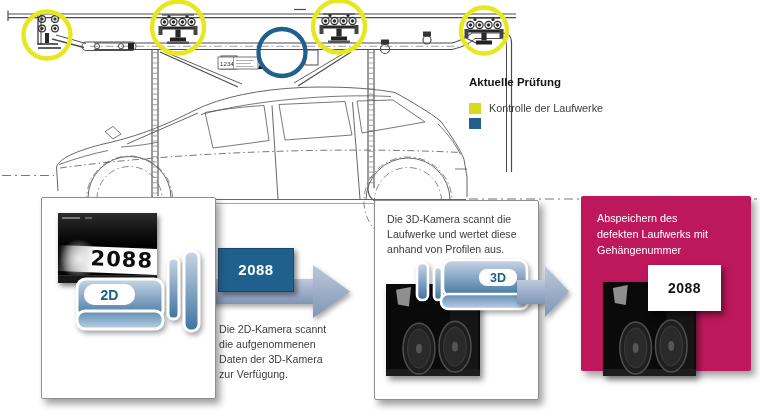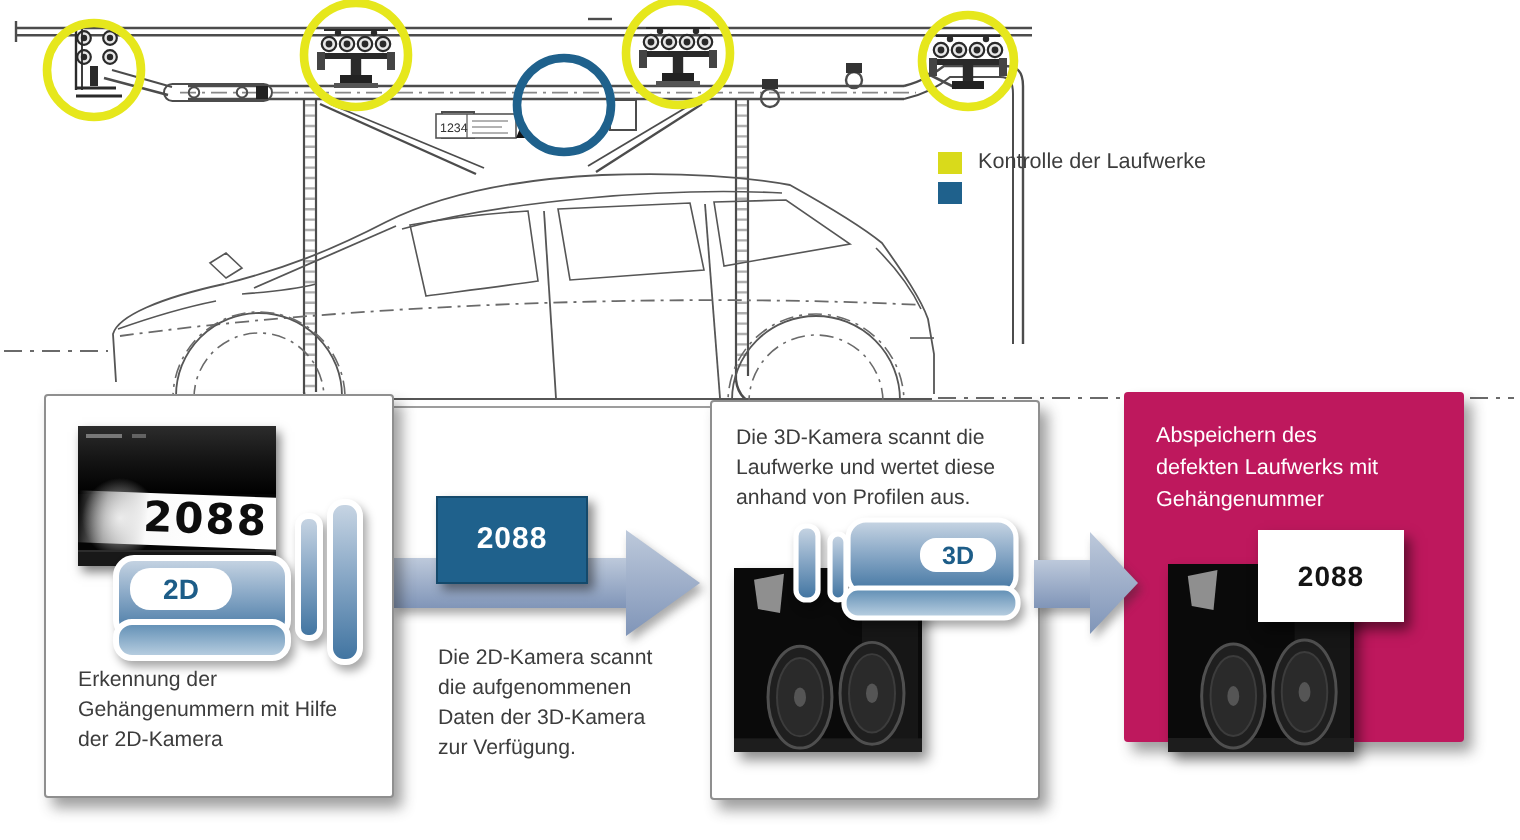--- a/index.html
+++ b/index.html
@@ -11,21 +11,21 @@
   .legend{position:absolute;left:469px;top:76px;z-index:1;}
   .legend-title{font-size:11.5px;font-weight:bold;color:#141414;margin-bottom:15px;}
   .legend-item{display:flex;align-items:center;margin-bottom:3.5px;height:11px;}
   .swatch{width:12px;height:11px;display:inline-block;margin-right:8px;}
   .swatch-yellow{background:#d9da1b;}
   .swatch-blue{background:#1f618c;}
   .legend-label{font-size:10.8px;color:#3d3d3d;line-height:11px;text-align:center;}
 
   
   .card{position:absolute;background:#fff;border:1px solid #8f8f8f;border-radius:2px;
-        box-shadow:4px 5px 7px rgba(45,45,45,.45);z-index:3;}
+        box-shadow:4px 5px 7px rgba(45,45,45,.45);z-index:3;margin-left:19px;}
   .card-1{left:22px;top:197px;width:173px;height:200px;}
   .card-3{left:355px;top:200px;width:163px;height:198px;}
   .card-4{left:562px;top:196px;width:170px;height:175px;background:#be185d;border:none;}
 
   .caption{position:absolute;font-size:10.6px;line-height:15px;color:#3c3c3c;
            white-space:pre-line;}
   .cap-1{left:16px;top:135px;width:150px;}
   .cap-mid{position:absolute;left:219px;top:322px;width:135px;z-index:1;}
   .cap-3{left:12px;top:11px;width:145px;}
   .cap-4{left:16px;top:14px;width:150px;color:#fff;font-size:10.8px;line-height:16px;}
@@ -248,20 +248,21 @@
     <g fill="none" stroke-width="4.3">
       <circle cx="47" cy="35" r="23.5" stroke="#e6e71c"></circle>
       <circle cx="178" cy="27.5" r="26" stroke="#e6e71c"></circle>
       <circle cx="339" cy="26.5" r="26" stroke="#e6e71c"></circle>
       <circle cx="484" cy="30.5" r="23" stroke="#e6e71c"></circle>
       <circle cx="282" cy="52.5" r="23.5" stroke="#1f618c"></circle>
     </g>
   </svg>
 
   <div class="legend">
+    <div class="legend-title">Aktuelle Prüfung</div>
     <div class="legend-item">
       <span class="swatch swatch-yellow"></span>
       <span class="legend-label">Kontrolle der Laufwerke</span>
     </div>
     <div class="legend-item">
       <span class="swatch swatch-blue"></span>
     </div>
   </div>
 
   <svg class="arrow arrow-1" width="158" height="60" viewBox="0 0 158 60">
@@ -293,23 +294,20 @@
     <svg class="cam-2d" width="126" height="88" viewBox="0 0 126 88">
       <g stroke="#fff" stroke-width="3">
         <rect x="93" y="11" width="11" height="61" rx="5" fill="url(#camGrad)"></rect>
         <rect x="109" y="4" width="15" height="80" rx="7" fill="url(#camGrad)"></rect>
         <rect x="2" y="32" width="86" height="40" rx="9" fill="url(#camGrad)"></rect>
         <rect x="2" y="64" width="86" height="18" rx="8" fill="url(#flapGrad)"></rect>
       </g>
       <rect x="9" y="37" width="51" height="21" rx="10" fill="#fff"></rect>
       <text class="pill-text" x="34.5" y="52.5" font-size="14" text-anchor="middle">2D</text>
     </svg>
-    <div class="caption cap-1">Erkennung der
-Gehängenummern mit Hilfe
-der 2D-Kamera</div>
   </div>
 
   <div class="card card-3">
     <div class="caption cap-3">Die 3D-Kamera scannt die
 Laufwerke und wertet diese
 anhand von Profilen aus.</div>
     <svg class="scan scan-3" width="94" height="92" viewBox="0 0 94 94" preserveAspectRatio="none">
       <rect x="0" y="0" width="94" height="94" fill="#0a0a0a"></rect>
       <rect x="64" y="3" width="28" height="88" fill="#161616"></rect>
       <rect x="0" y="87" width="94" height="7" fill="#1d1d1d"></rect>

